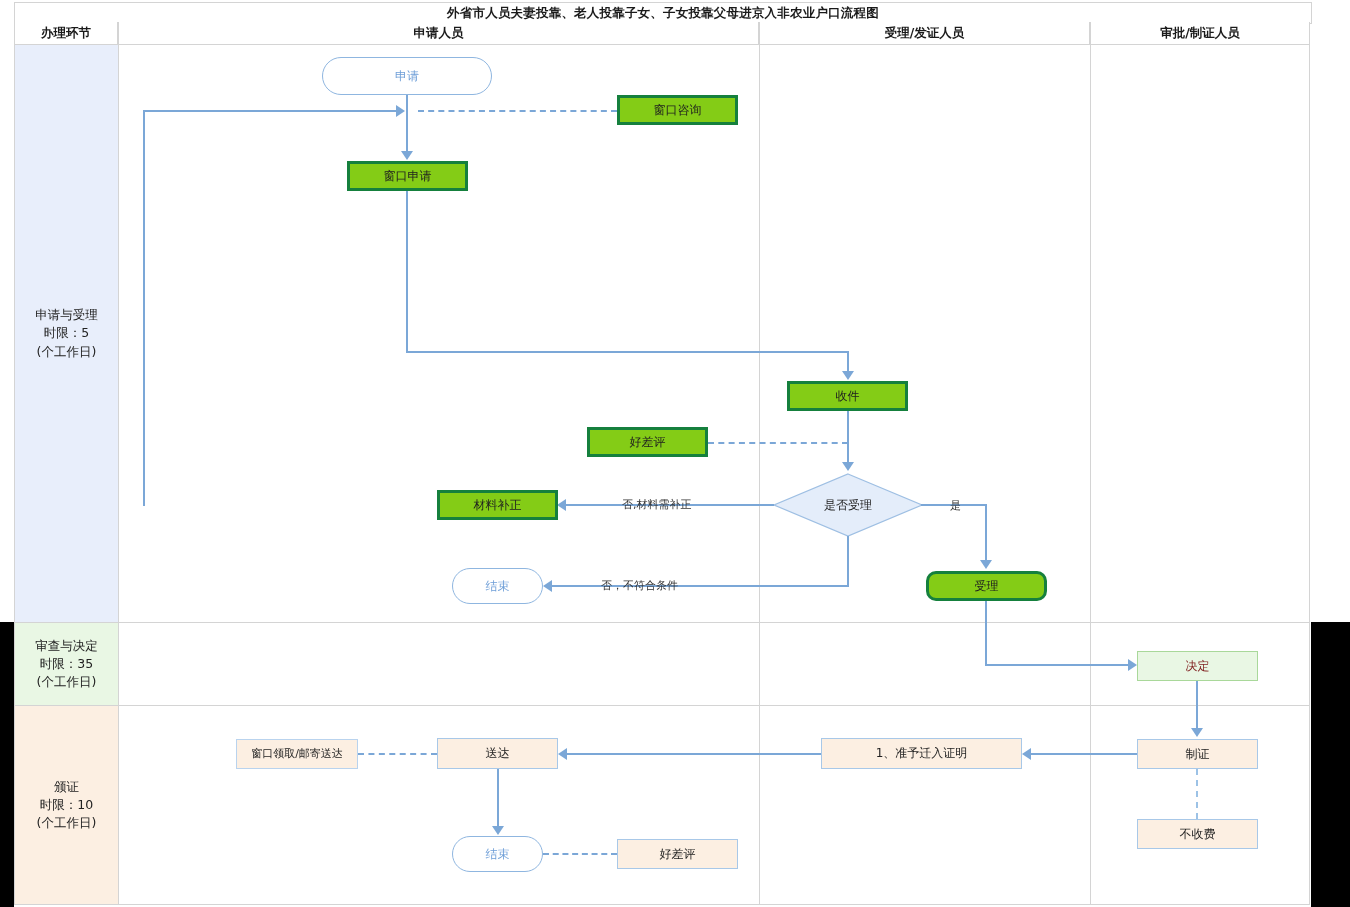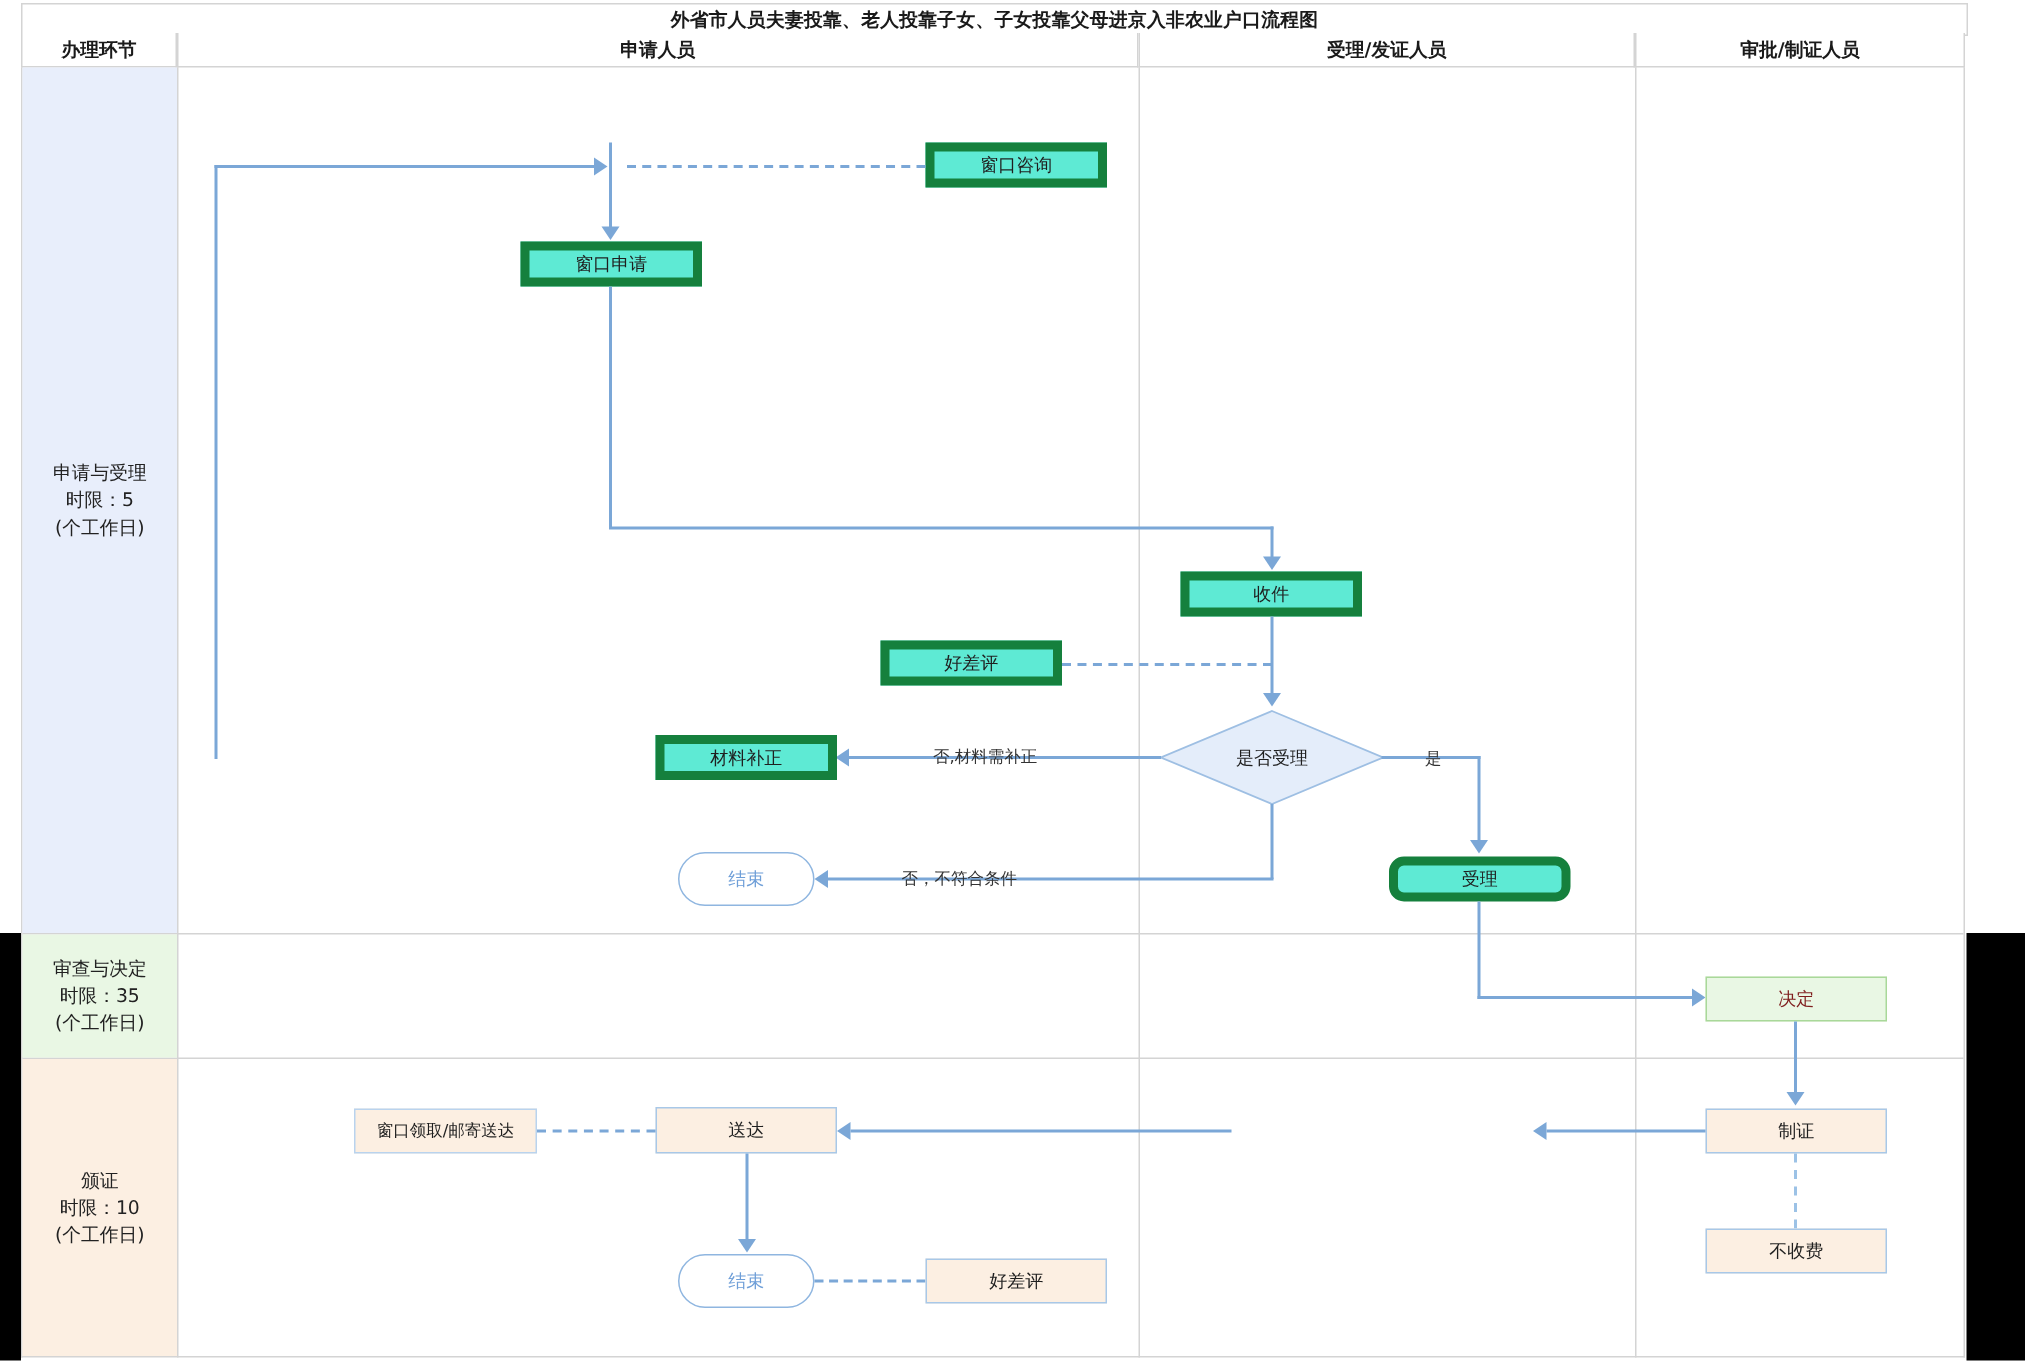--- a/index.html
+++ b/index.html
@@ -38,21 +38,21 @@
   .st2{top:578px;height:82px;background:#e9f7e4;}
   .st3{top:661px;height:198px;background:#fcefe2;}
 
   
   .flow{position:absolute;left:0;top:0;width:1350px;height:907px;}
 
   .node{position:absolute;box-sizing:border-box;display:flex;align-items:center;
     justify-content:center;text-align:center;font-size:12px;line-height:1.2;}
   .node span{display:block;padding:0 4px;}
 
-  .n-blue{background:#5eead4;border:6px solid #15803d;color:#1f1f1f;}
+  .n-blue{background:#84cc16;border:3px solid #15803d;color:#1f1f1f;}
   .n-term{background:#ffffff;border:1px solid #8fb6e0;border-radius:20px;color:#6f9fd8;}
   .n-green{background:#e9f7e4;border:1px solid #a9d89a;color:#7f1d1d;}
   .n-orange{background:#fcefe2;border:1px solid #a8c8e8;color:#1f1f1f;}
   .n-plain{background:#fcefe2;border:1px solid #b9d3ee;color:#1f1f1f;}
   .n-start{color:#6f9fd8;}
 
   .diamond{position:absolute;}
   .diamond svg{position:absolute;left:0;top:0;}
   .diamond .dlabel{position:absolute;left:0;top:0;width:100%;height:100%;
     display:flex;align-items:center;justify-content:center;font-size:12px;color:#1f1f1f;}
@@ -115,20 +115,23 @@
     </div>
     <div class="stage st3">
       <span>颁证
 时限：10
 (个工作日)</span>
     </div>
   </div>
 
   <div class="flow">
 
+    <div class="node n-term n-start" style="left:322px;top:57px;width:170px;height:38px;">
+      <span>申请</span>
+    </div>
 
     <div class="conn v" style="left:406px;top:95px;height:16px;"></div>
 
     <div class="node n-blue" style="left:617px;top:95px;width:121px;height:30px;">
       <span>窗口咨询</span>
     </div>
 
     <div class="dash-h" style="left:418px;top:110px;width:199px;"></div>
 
     <div class="conn v" style="left:143px;top:110px;height:396px;"></div>
@@ -210,20 +213,23 @@
     </div>
 
     <div class="dash-v" style="left:1196px;top:769px;height:50px;"></div>
     <div class="node n-orange" style="left:1137px;top:819px;width:121px;height:30px;">
       <span>不收费</span>
     </div>
 
     <div class="conn h" style="left:1031px;top:753px;width:106px;"></div>
     <div class="arrow ar-left" style="left:1022px;top:748px;"></div>
 
+    <div class="node n-orange" style="left:821px;top:738px;width:201px;height:31px;">
+      <span>1、准予迁入证明</span>
+    </div>
 
     <div class="conn h" style="left:567px;top:753px;width:254px;"></div>
     <div class="arrow ar-left" style="left:558px;top:748px;"></div>
 
     <div class="node n-orange" style="left:437px;top:738px;width:121px;height:31px;">
       <span>送达</span>
     </div>
 
     <div class="node n-plain" style="left:236px;top:739px;width:122px;height:30px;">
       <span style="font-size:11px;">窗口领取/邮寄送达</span>

